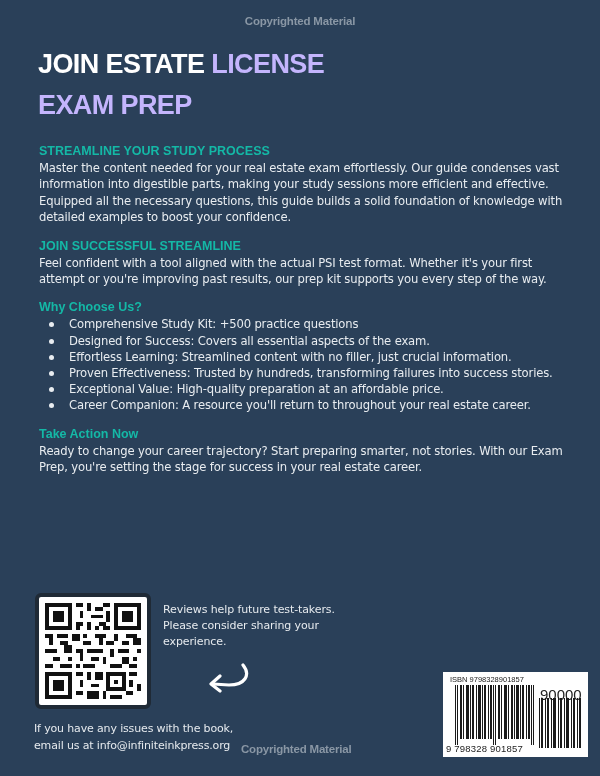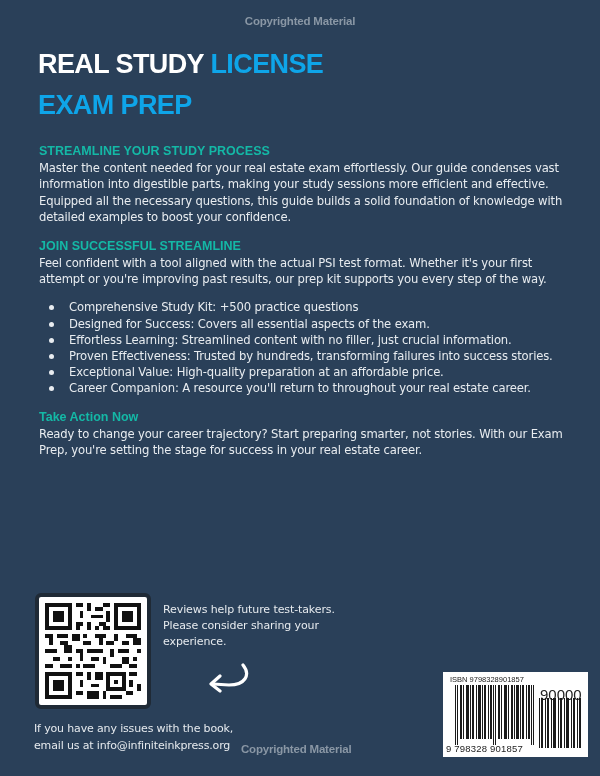--- a/index.html
+++ b/index.html
@@ -21,21 +21,21 @@
     }
     .title {
       position: absolute; left: 38px; top: 44px;
       font-family: "Liberation Sans", sans-serif;
       font-weight: bold;
       font-size: 27px;
       line-height: 41px;
       letter-spacing: -0.6px;
     }
     .title .white { color: #ffffff; }
-    .title .yellow { color: #0ea5e9; }
+    .title .yellow { color: #c4b5fd; }
     .content {
       position: absolute; left: 39px; top: 143px; width: 540px;
     }
     .section { margin-bottom: 12px; }
     .heading {
       font-family: "Liberation Sans", sans-serif;
       font-weight: bold;
       font-size: 12.5px;
       color: #14b8a6;
       line-height: 17px;
@@ -109,36 +109,37 @@
       font-size: 9.5px; color: #222; letter-spacing: 0.2px;
     }
   </style>
 </head>
 <body>
 
 <div class="copyright-top">Copyrighted Material</div>
 
 <div class="title">
   <div>
-    <span class="white">REAL STUDY</span>
+    <span class="white">JOIN ESTATE</span>
     <span class="yellow">LICENSE</span>
   </div>
   <div class="yellow">EXAM PREP</div>
 </div>
 
 <div class="content">
   <div class="section">
     <div class="heading">STREAMLINE YOUR STUDY PROCESS</div>
     <div class="para">Master the content needed for your real estate exam effortlessly. Our guide condenses vast information into digestible parts, making your study sessions more efficient and effective. Equipped all the necessary questions, this guide builds a solid foundation of knowledge with detailed examples to boost your confidence.</div>
   </div>
   <div class="section">
     <div class="heading">JOIN SUCCESSFUL STREAMLINE</div>
     <div class="para">Feel confident with a tool aligned with the actual PSI test format. Whether it's your first attempt or you're improving past results, our prep kit supports you every step of the way.</div>
   </div>
   <div class="section">
+    <div class="heading">Why Choose Us?</div>
     <ul class="bullets">
       <li>Comprehensive Study Kit: +500 practice questions</li>
       <li>Designed for Success: Covers all essential aspects of the exam.</li>
       <li>Effortless Learning: Streamlined content with no filler, just crucial information.</li>
       <li>Proven Effectiveness: Trusted by hundreds, transforming failures into success stories.</li>
       <li>Exceptional Value: High-quality preparation at an affordable price.</li>
       <li>Career Companion: A resource you'll return to throughout your real estate career.</li>
     </ul>
   </div>
   <div class="section">

